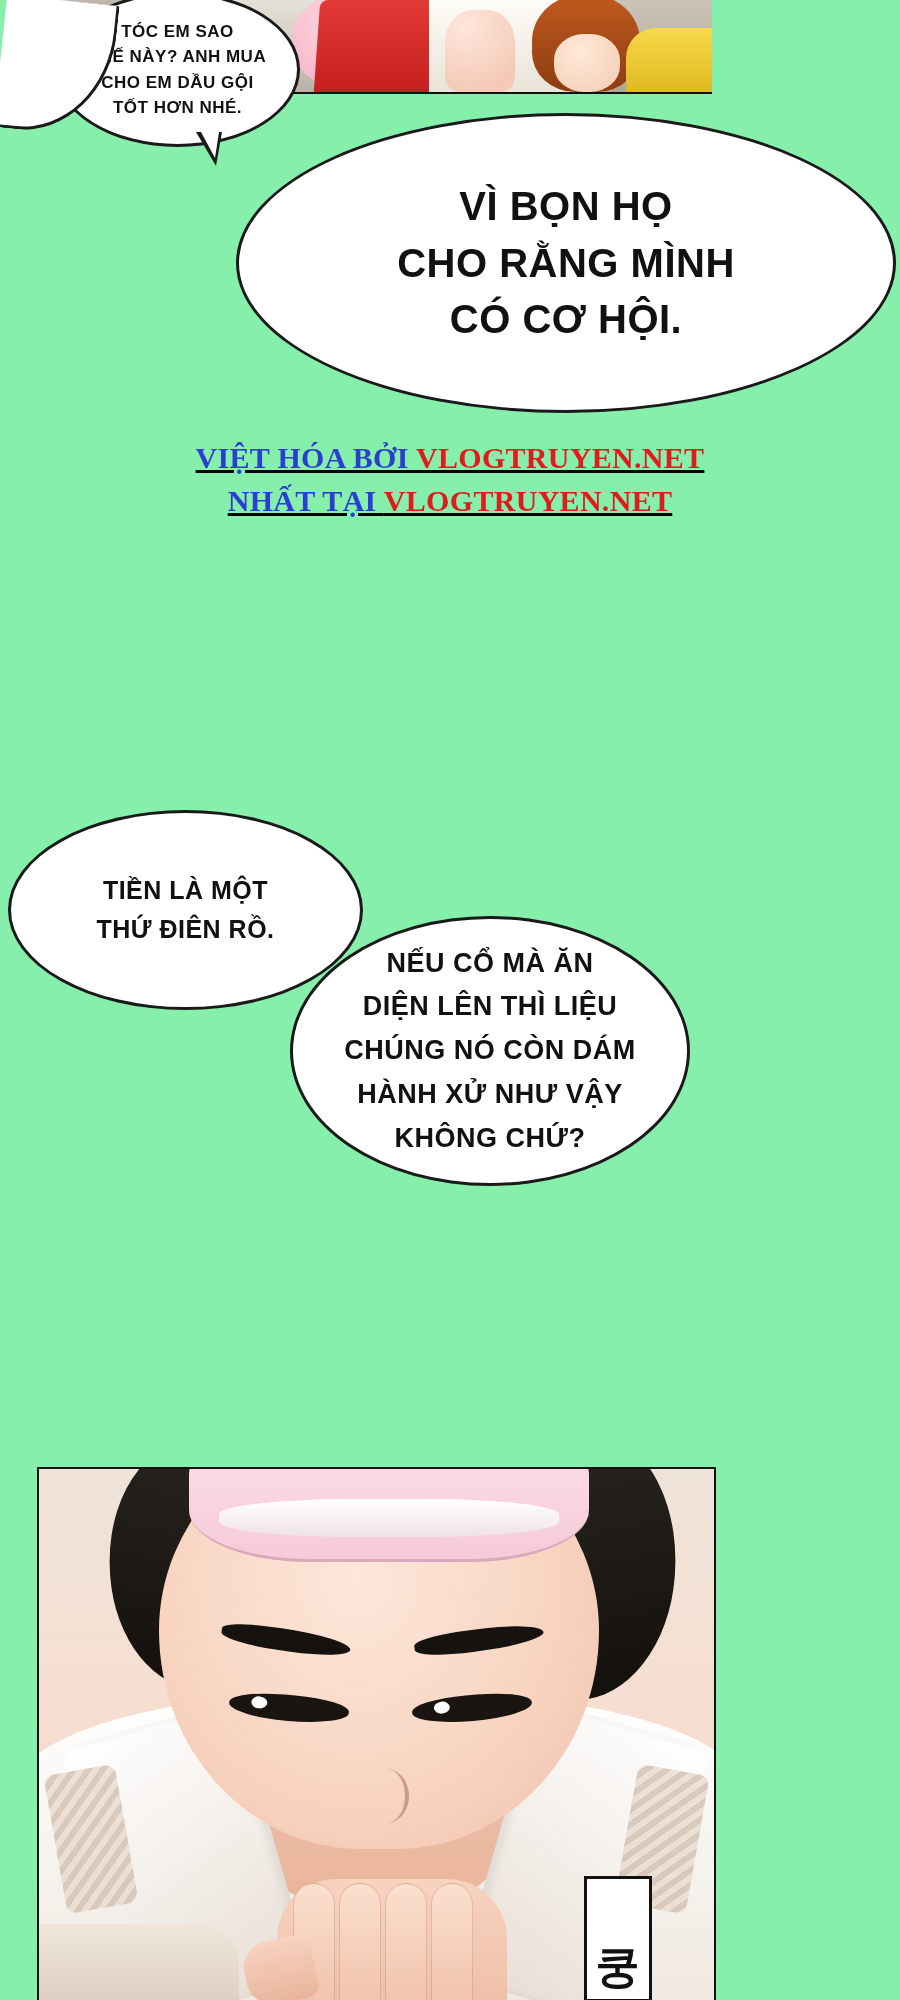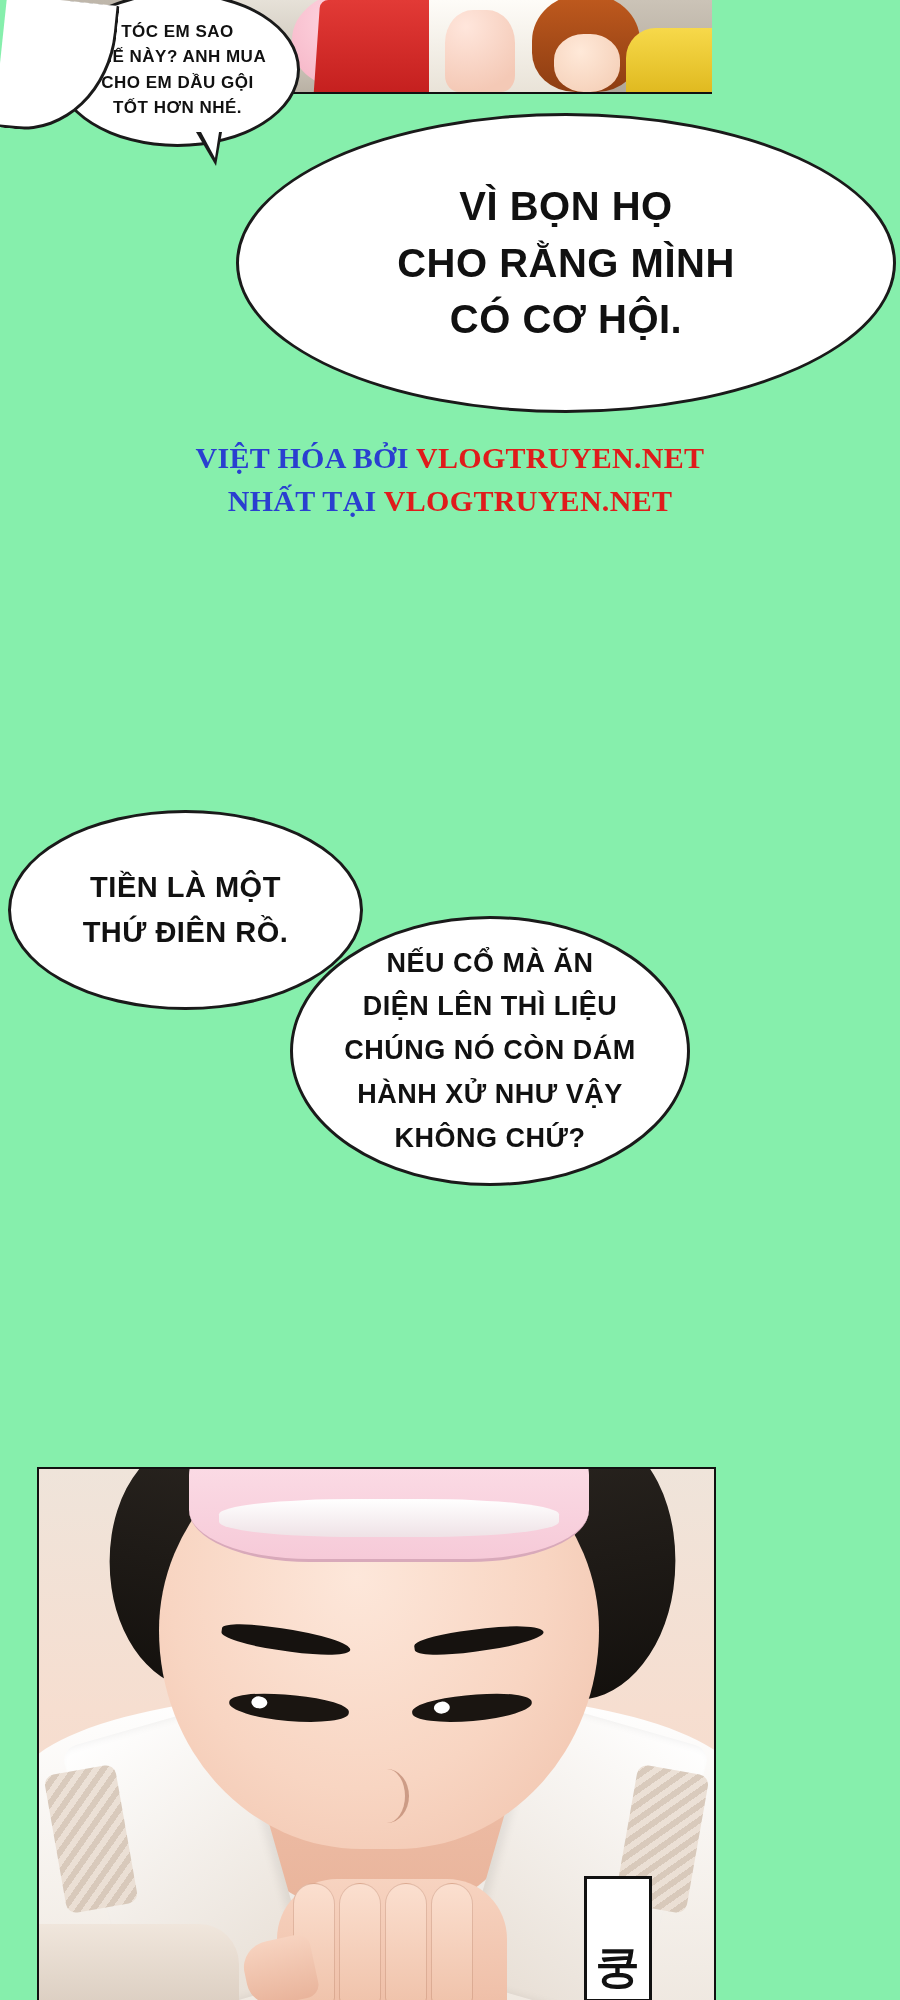--- a/index.html
+++ b/index.html
@@ -328,21 +328,21 @@
   #bubble-2 .txt { font-size: 40px; line-height: 1.42; }
 
   
   #bubble-3 {
     left: 8px;
     top: 810px;
     width: 355px;
     height: 200px;
     border-radius: 50% / 50%;
   }
-  #bubble-3 .txt { font-size: 29px; line-height: 1.55; }
+  #bubble-3 .txt { font-size: 25px; line-height: 1.55; }
   #tail-3 {
     left: 239px;
     top: 953px;
     width: 110px;
     height: 130px;
     background: #ffffff;
     border-right: 3px solid #1a1a1a;
     border-bottom: 3px solid #1a1a1a;
     border-radius: 0 0 80% 0;
     transform: rotate(6deg);
@@ -363,20 +363,21 @@
     position: absolute;
     left: 0;
     top: 437px;
     width: 900px;
     text-align: center;
     font-family: "Liberation Serif", serif;
     font-weight: 700;
     font-size: 30px;
     line-height: 1.42;
     letter-spacing: .3px;
+    text-decoration: underline;
   }
   #watermark .blue { color: #2a3fd0; }
   #watermark .red  { color: #e01b1b; }
 </style>
 </head>
 <body>
 
 <div id="page">
 
   <div class="panel-top">

